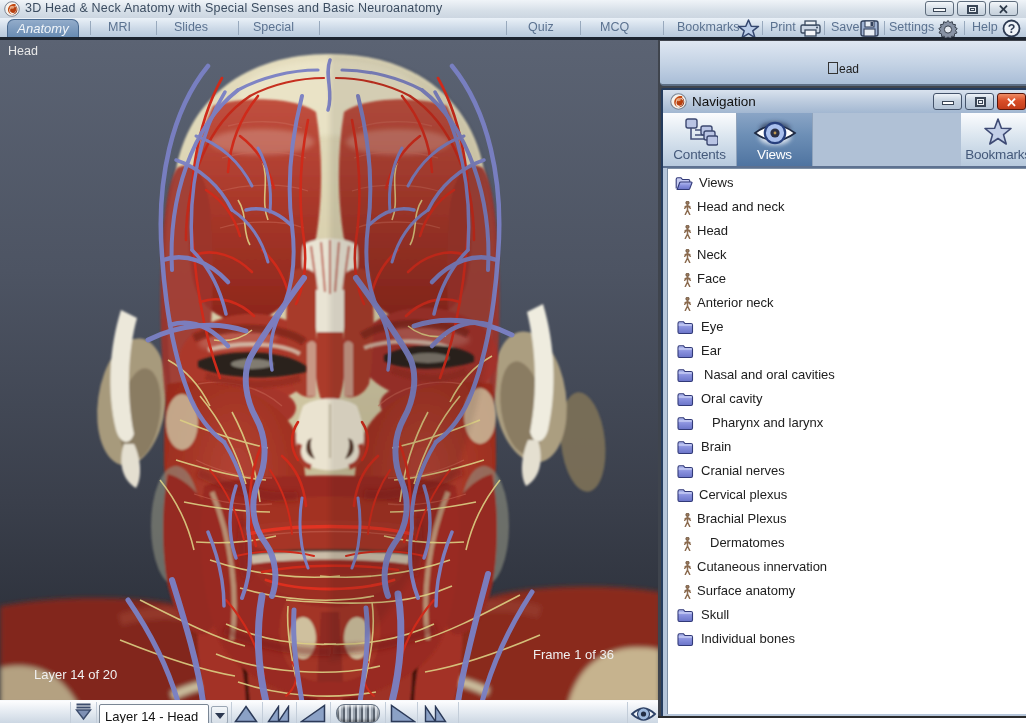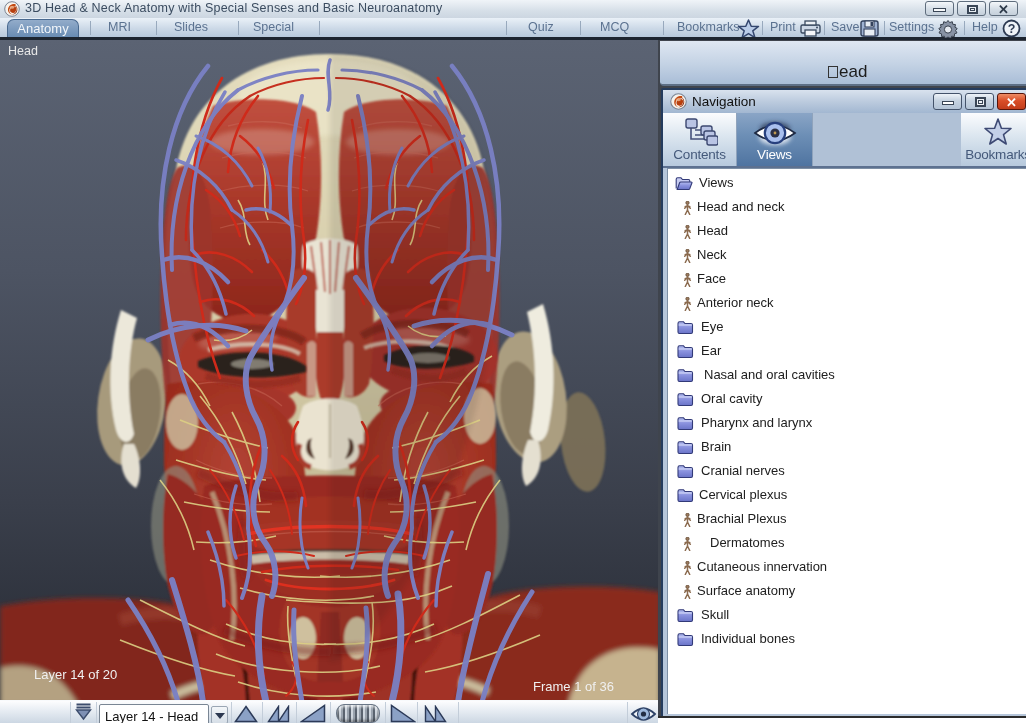--- a/index.html
+++ b/index.html
@@ -16,42 +16,42 @@
 .winbtn .g { position:absolute; }
 
 
 #menubar { left:0; top:18px; width:1026px; height:19px;
   background:linear-gradient(#eaf1f8, #ccd9e7 55%, #b7c9dc); }
 #menudark { left:0; top:37px; width:1026px; height:3px; background:#1d2530; }
 .mitem { top:20px; font-size:12.5px; color:#5b7290; }
 .msep { top:21px; width:1px; height:14px; background:#98a9bd; }
 #anatomy-pill { left:7px; top:19px; width:72px; height:28px; border-radius:7px 7px 0 0;
   background:linear-gradient(#93acca, #6388b1 70%, #5a80ab); border:1px solid #49698f; border-bottom:none;
-  color:#f2f6fa; font-size:13px; text-align:center; line-height:17px; }
+  color:#f2f6fa; font-size:13px; text-align:center; line-height:17px;font-style:italic; }
 
 
 #viewport { left:0; top:40px; width:660px; height:660px; background:#3a3f49; }
 #vp-label { left:8px; top:4px; color:#e8e8e8; font-size:12.5px; }
 #layer-label { left:34px; top:627px; color:#f0f0f0; font-size:13px; }
-#frame-label { left:533px; top:639px; color:#f0f0f0; font-size:13px; }
+#frame-label { left:533px; top:607px; color:#f0f0f0; font-size:13px; }
 
 
 #playerbar { left:0; top:700px; width:658px; height:23px;
   background:linear-gradient(#fdfdfe, #e9eef4 40%, #ccd7e3); border-top:1px solid #f8fafc; }
 #playerbar .sep { position:absolute; top:1px; width:1px; height:22px; background:#c3cdd9; }
 #pb-dd { left:99px; top:3px; width:110px; height:22px; background:#fff; border:1px solid #7a8694; border-radius:2px;
   font-size:13px; color:#111; padding:4px 0 0 5px; }
 #pb-ddbtn { left:211px; top:5px; width:17px; height:18px; background:linear-gradient(#f3f6f9,#d6dee7); border:1px solid #9aa6b4; border-radius:2px; }
 .tri { position:absolute; }
 
 
 #right-bg { left:658px; top:40px; width:368px; height:683px; background:#3f444d; }
 #head-bar { left:660px; top:41px; width:366px; height:45px;
   background:linear-gradient(#dfe7f2, #c3d2e4 55%, #a9bdd7); border-bottom:2px solid #5d6f86; border-radius:0 0 0 4px;}
-#head-bar-txt { position:absolute; left:168px; top:21px; font-size:17px; color:#1c1c1c; }
+#head-bar-txt { position:absolute; left:168px; top:21px; font-size:12px; color:#1c1c1c; }
 #head-box { display:inline-block; width:10px; height:12px; border:1.5px solid #333; margin-right:1px; vertical-align:-1px;}
 
 
 #navwin { left:661px; top:88px; width:370px; height:630px; background:#b6c6da;
   border:2px solid #253c5e; border-radius:2px; }
 #nav-title { position:absolute; left:0; top:0; width:100%; height:23px;
   background:linear-gradient(#d9e2ee, #bccbde 50%, #a2b7d1); }
 #nav-title-txt { position:absolute; left:29px; top:4px; font-size:13.5px; color:#101010; }
 .nbtn { position:absolute; top:3px; width:29px; height:17px; border:1px solid #44536a; border-radius:3px;
   background:linear-gradient(#eef3f8, #c6d3e1 45%, #b4c4d6); }
@@ -601,21 +601,21 @@
             <use href="#folder"></use>
           </svg><span style="margin-left:33px">Ear</span></div>
       <div class="row" style="top:198px"><svg class="ri" width="17" height="15" viewBox="0 0 17 15" style="left:9px">
             <use href="#folder"></use>
           </svg><span style="margin-left:36px">Nasal and oral cavities</span></div>
       <div class="row" style="top:222px"><svg class="ri" width="17" height="15" viewBox="0 0 17 15" style="left:9px">
             <use href="#folder"></use>
           </svg><span style="margin-left:33px">Oral cavity</span></div>
       <div class="row" style="top:246px"><svg class="ri" width="17" height="15" viewBox="0 0 17 15" style="left:9px">
             <use href="#folder"></use>
-          </svg><span style="margin-left:33px">Pharynx and larynx</span></div>
+          </svg><span style="margin-left:44px">Pharynx and larynx</span></div>
       <div class="row" style="top:270px"><svg class="ri" width="17" height="15" viewBox="0 0 17 15" style="left:9px">
             <use href="#folder"></use>
           </svg><span style="margin-left:33px">Brain</span></div>
       <div class="row" style="top:294px"><svg class="ri" width="17" height="15" viewBox="0 0 17 15" style="left:9px">
             <use href="#folder"></use>
           </svg><span style="margin-left:33px">Cranial nerves</span></div>
       <div class="row" style="top:318px"><svg class="ri" width="17" height="15" viewBox="0 0 17 15" style="left:9px">
             <use href="#folder"></use>
           </svg><span style="margin-left:31px">Cervical plexus</span></div>
       <div class="row" style="top:342px"><svg class="ri" width="8" height="14" viewBox="0 0 8 14" style="left:16px;top:2px">

